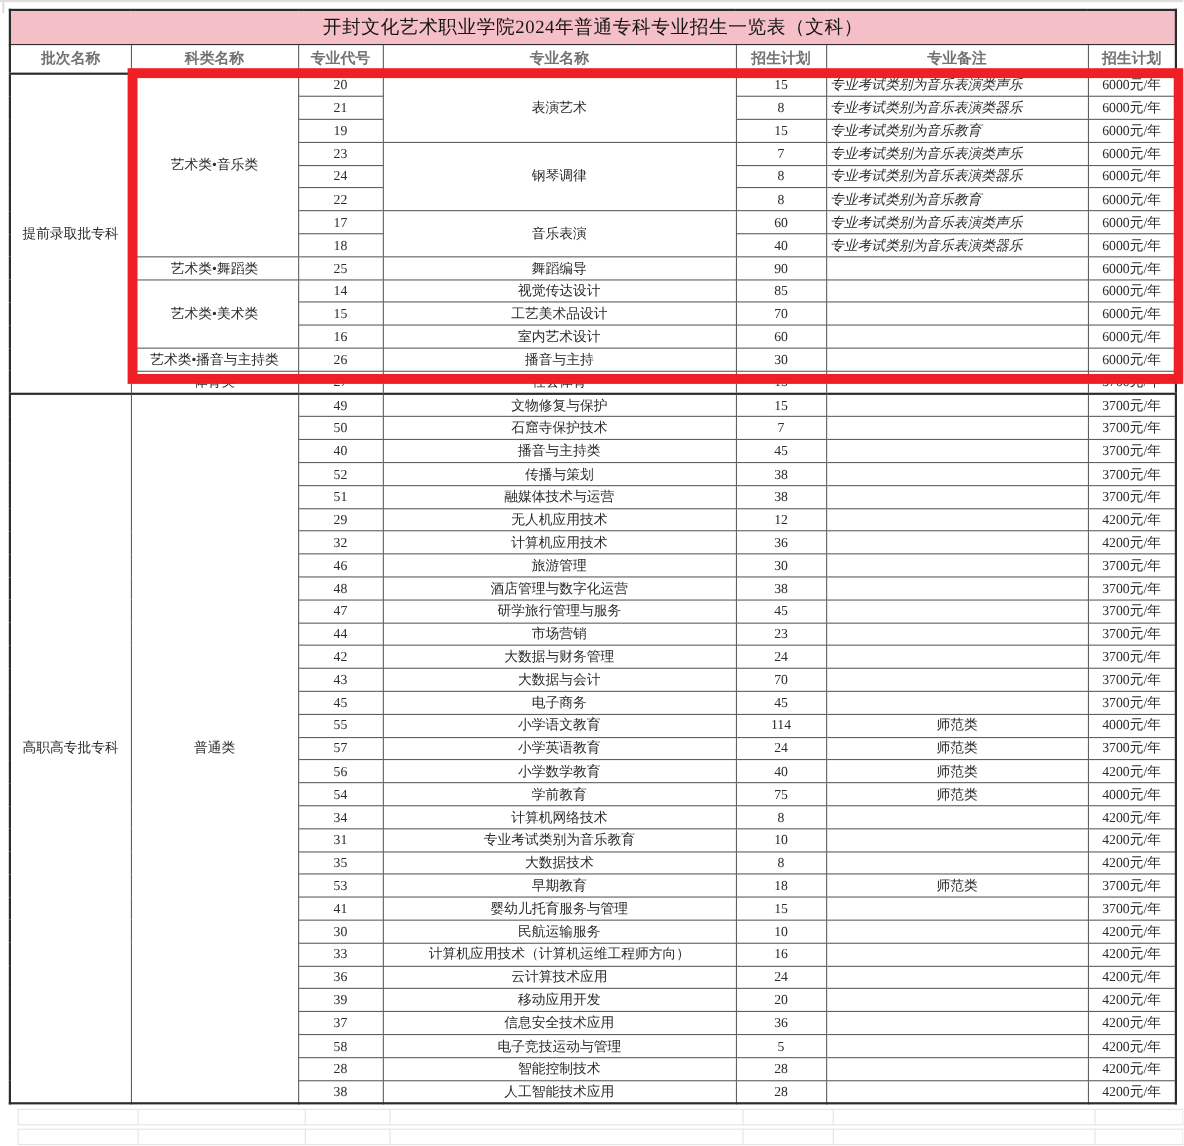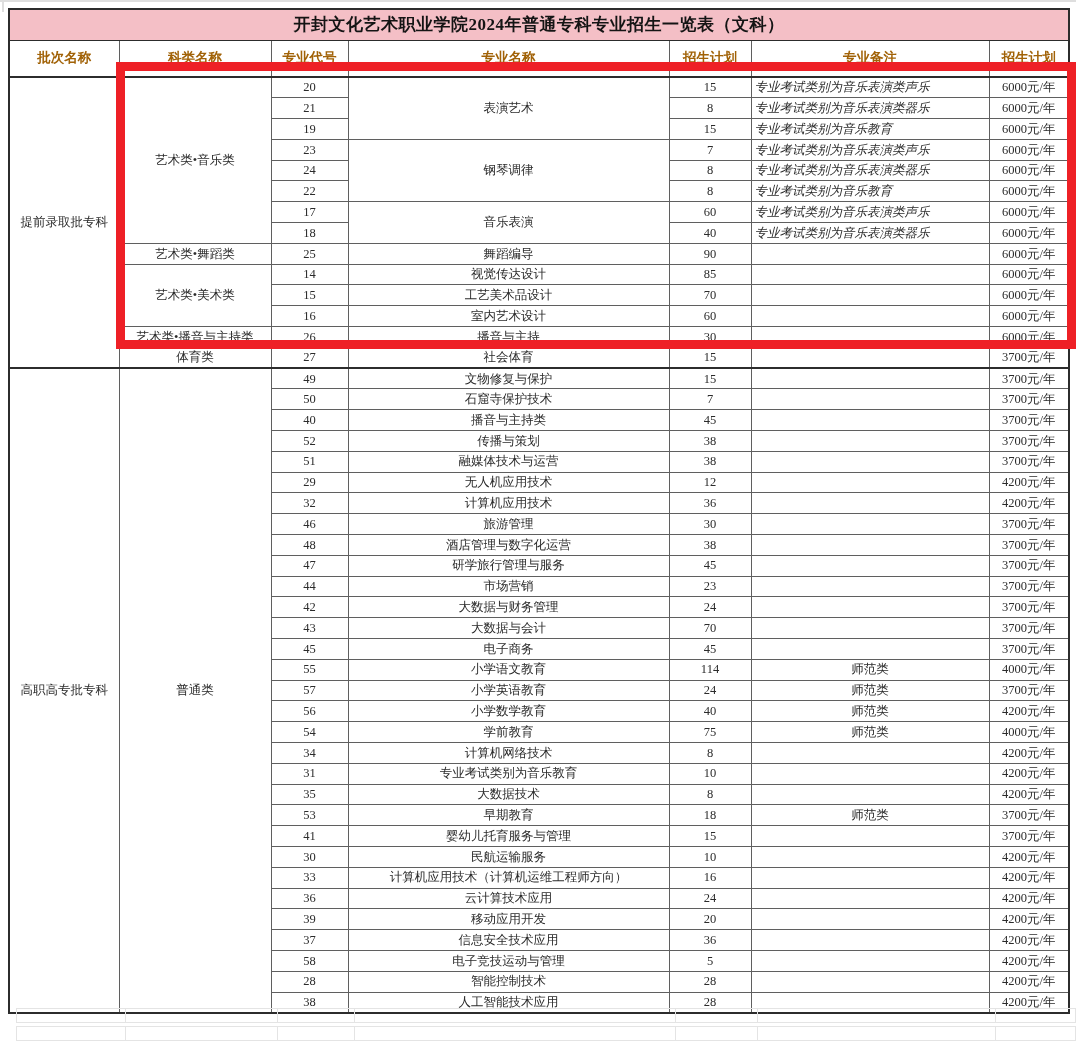--- a/index.html
+++ b/index.html
@@ -47,32 +47,32 @@
     text-align: center;
     vertical-align: middle;
     overflow: hidden;
     white-space: nowrap;
     padding: 0 2px;
   }
   tr.title-row th {
     height: 31px;
     background: var(--pink);
     font-size: 17px;
-    font-weight: bold;
+    font-weight: normal;
     letter-spacing: 0.5px;
     color: #141414;
     border: 1px solid var(--border-dark);
   }
   tr.header-row th {
-    height: 37px;
+    height: 27px;
     font-size: 13.5px;
     font-weight: bold;
     background: #ffffff;
     border-bottom: 2px solid var(--border-dark);
-    color: #a16207;
+    color: #737373;
   }
   tbody td {
     height: 20.8px;
     font-size: 12.5px;
     line-height: 1;
   }
   td.align-left { text-align: left; padding-left: 3px; font-style: italic; }
   tr.batch-start td { border-top: 2.5px solid var(--border-dark); text-align: center; }
   .highlight-box {
     position: absolute;

